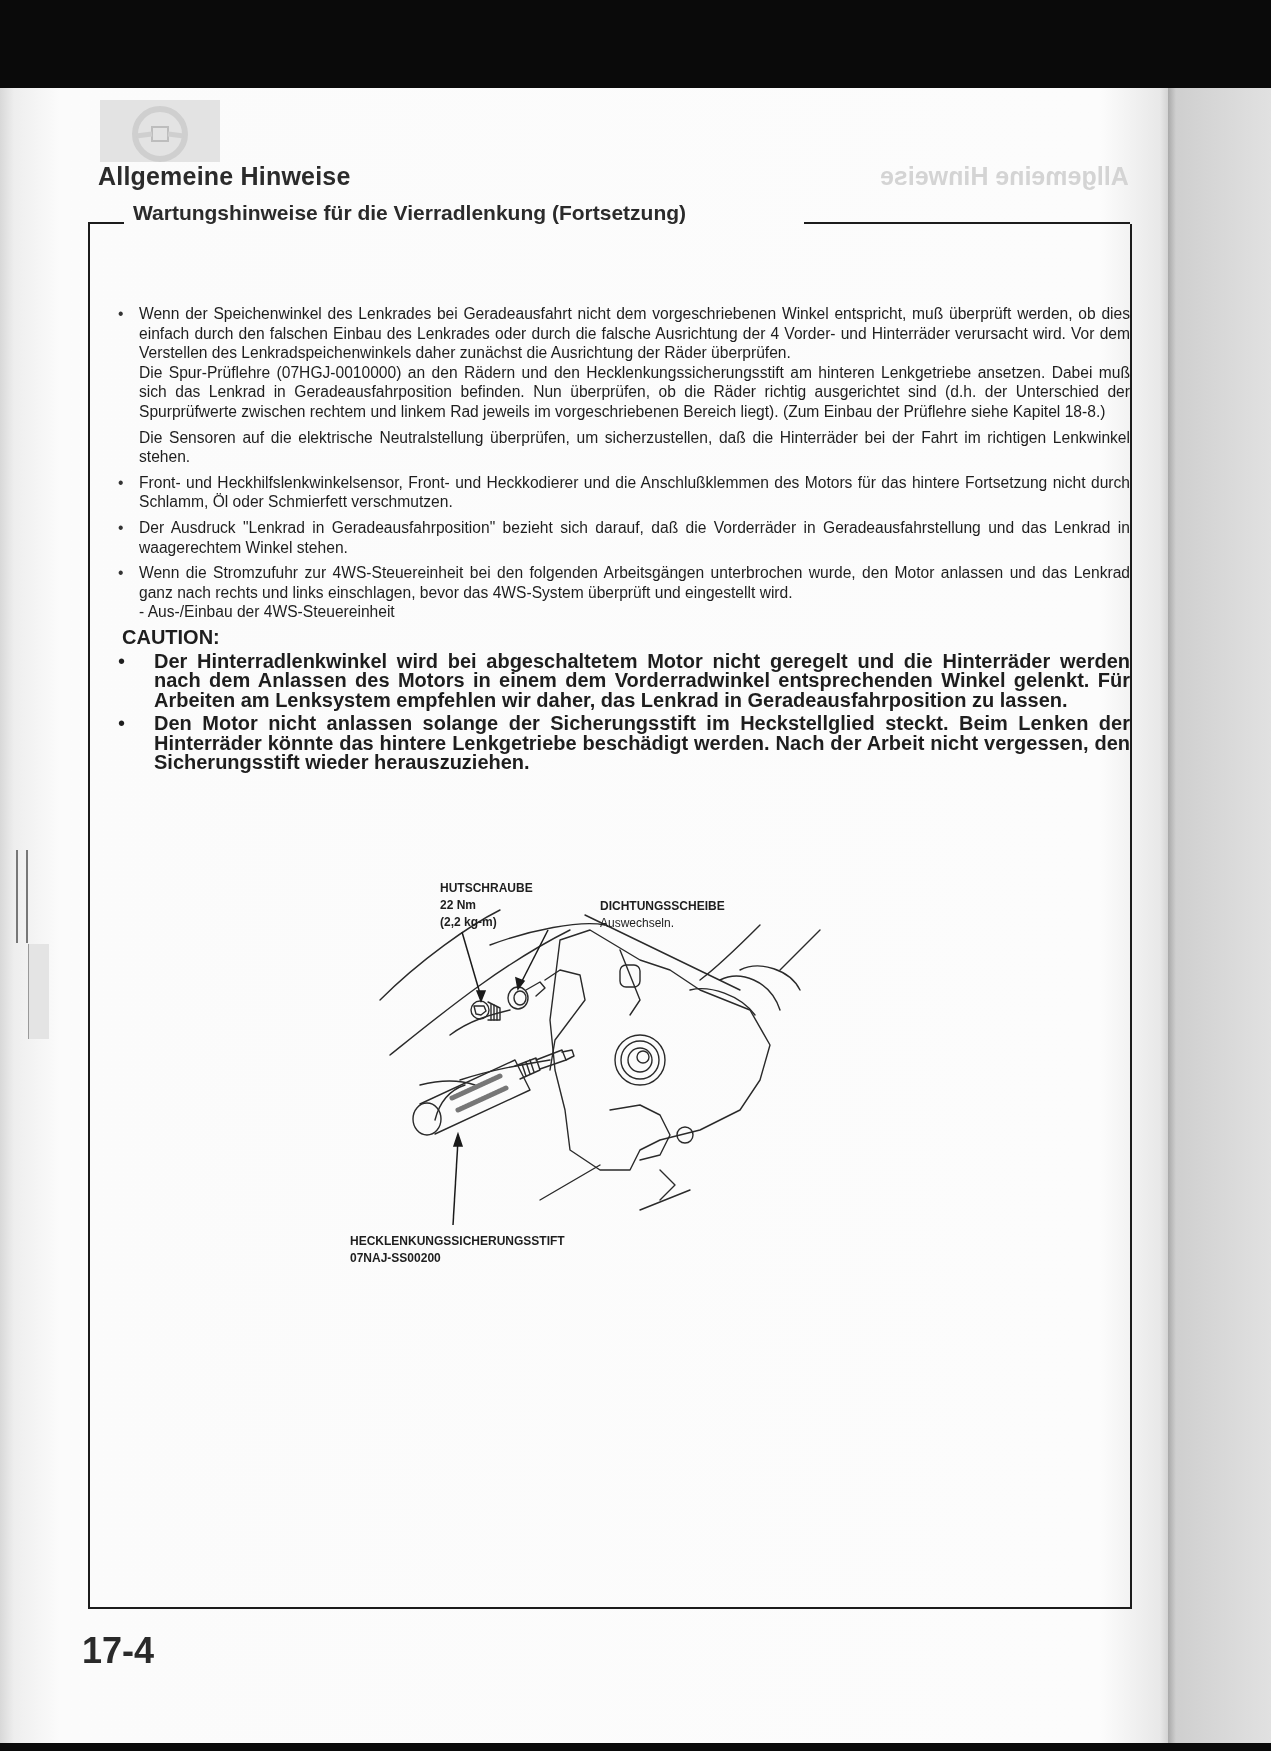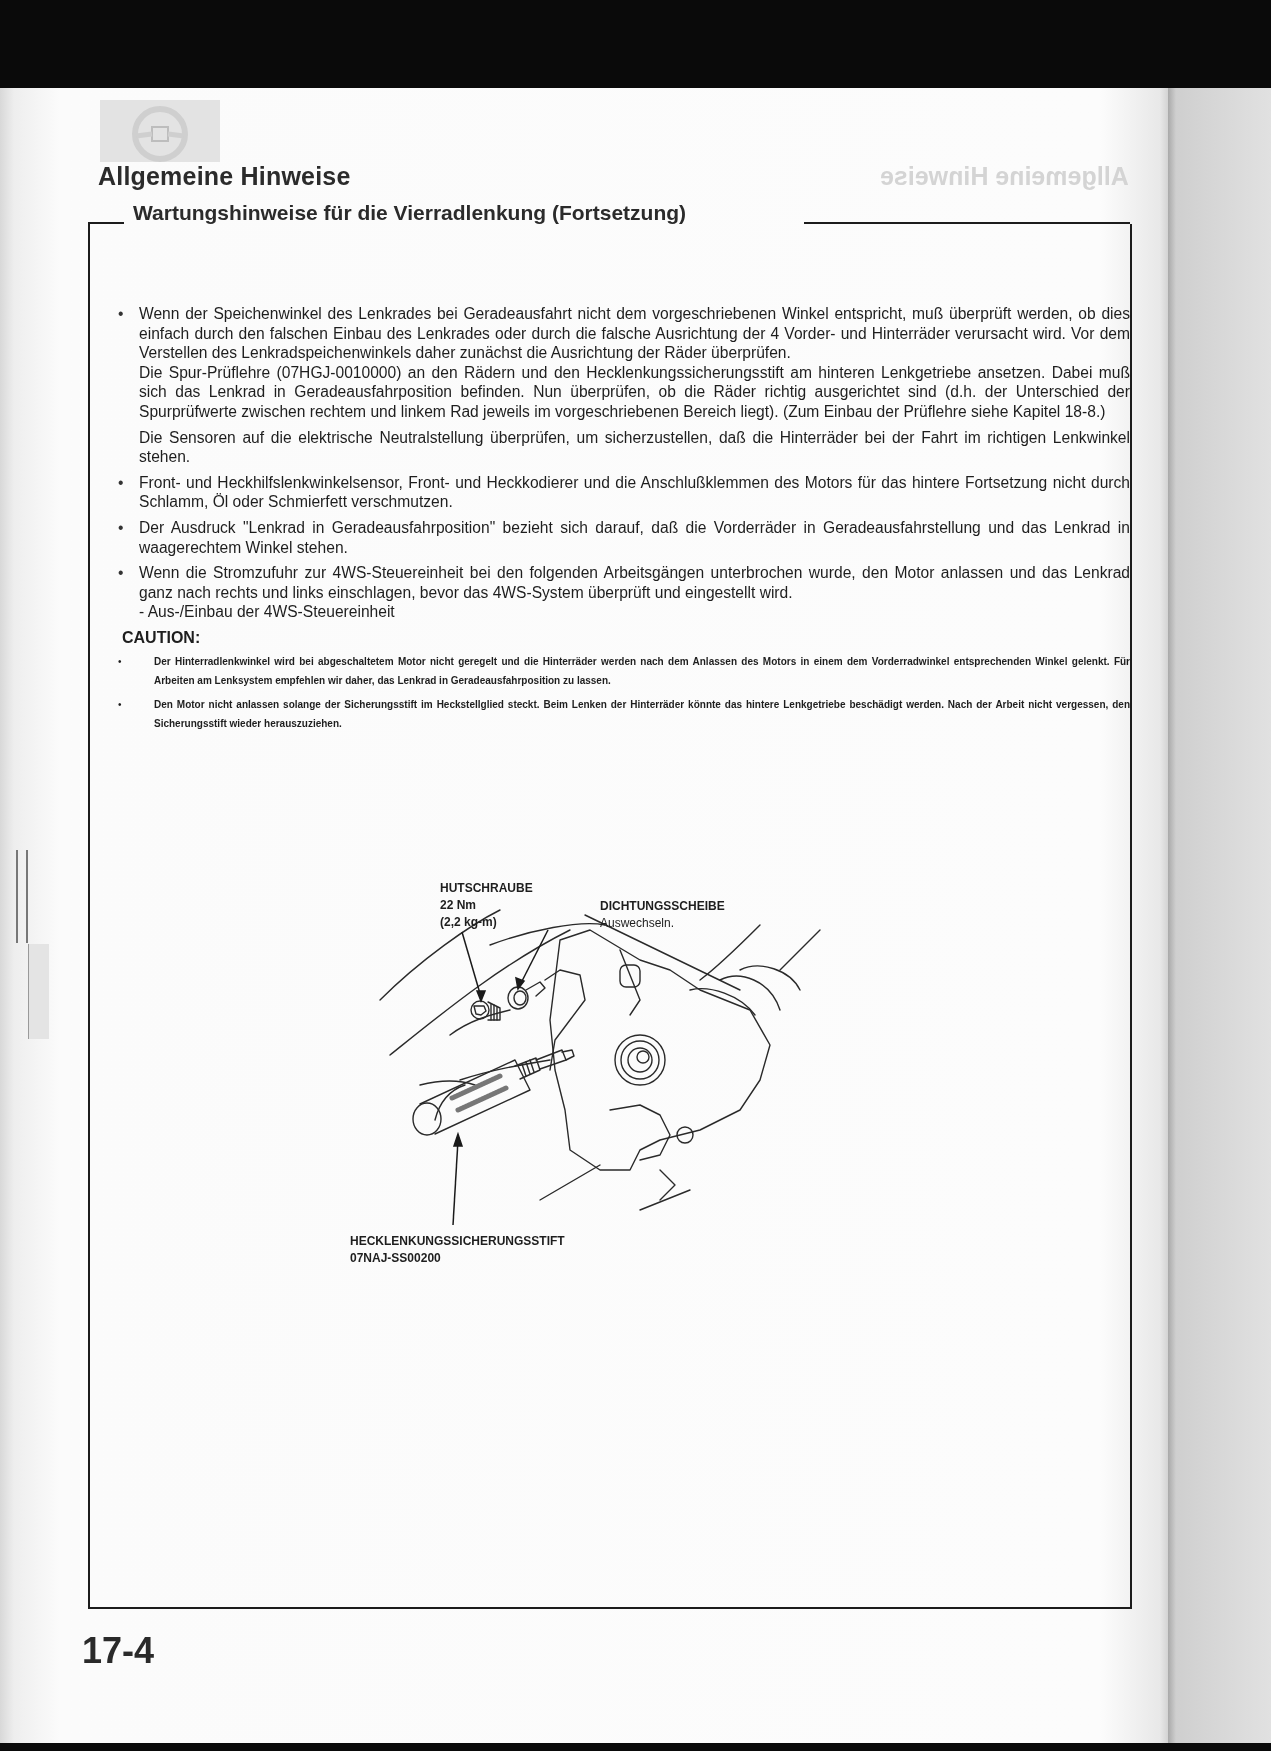--- a/index.html
+++ b/index.html
@@ -51,25 +51,25 @@
   .bullet { position: relative; padding-left: 21px; margin-bottom: 6px; text-align: justify; }
   .bullet::before {
     content: "\2022"; position: absolute; left: 0; top: 0; color: #333;
   }
   .para { margin-top: 0; text-align: justify; }
   .para-gap { margin-top: 6px; }
   .sublist { list-style: none; padding: 0; margin: 0; }
   .sublist li { text-align: left; }
   .caution-label {
     margin-top: 4px; margin-left: 4px;
-    font-size: 16px; font-weight: bold; color: #1e1e1e;
+    font-size: 20px; font-weight: bold; color: #1e1e1e;
   }
   .caution-item {
     position: relative; padding-left: 36px; margin-top: 4px;
-    font-weight: bold; text-align: justify; font-size: 10px; line-height: 19.6px;
+    font-weight: bold; text-align: justify; font-size: 20px; line-height: 19.6px;
   }
   .caution-item::before { content: "\2022"; position: absolute; left: 0; top: 0; font-weight: normal; }
   .figure { position: absolute; left: 340px; top: 870px; width: 560px; height: 380px; }
   .callout {
     position: absolute; font-size: 12px; line-height: 17px; color: #1e1e1e;
   }
   .page-number {
     position: absolute; left: 82px; top: 1630px;
     font-size: 36px; font-weight: bold; color: #2a2a2a; letter-spacing: 0px;
   }

